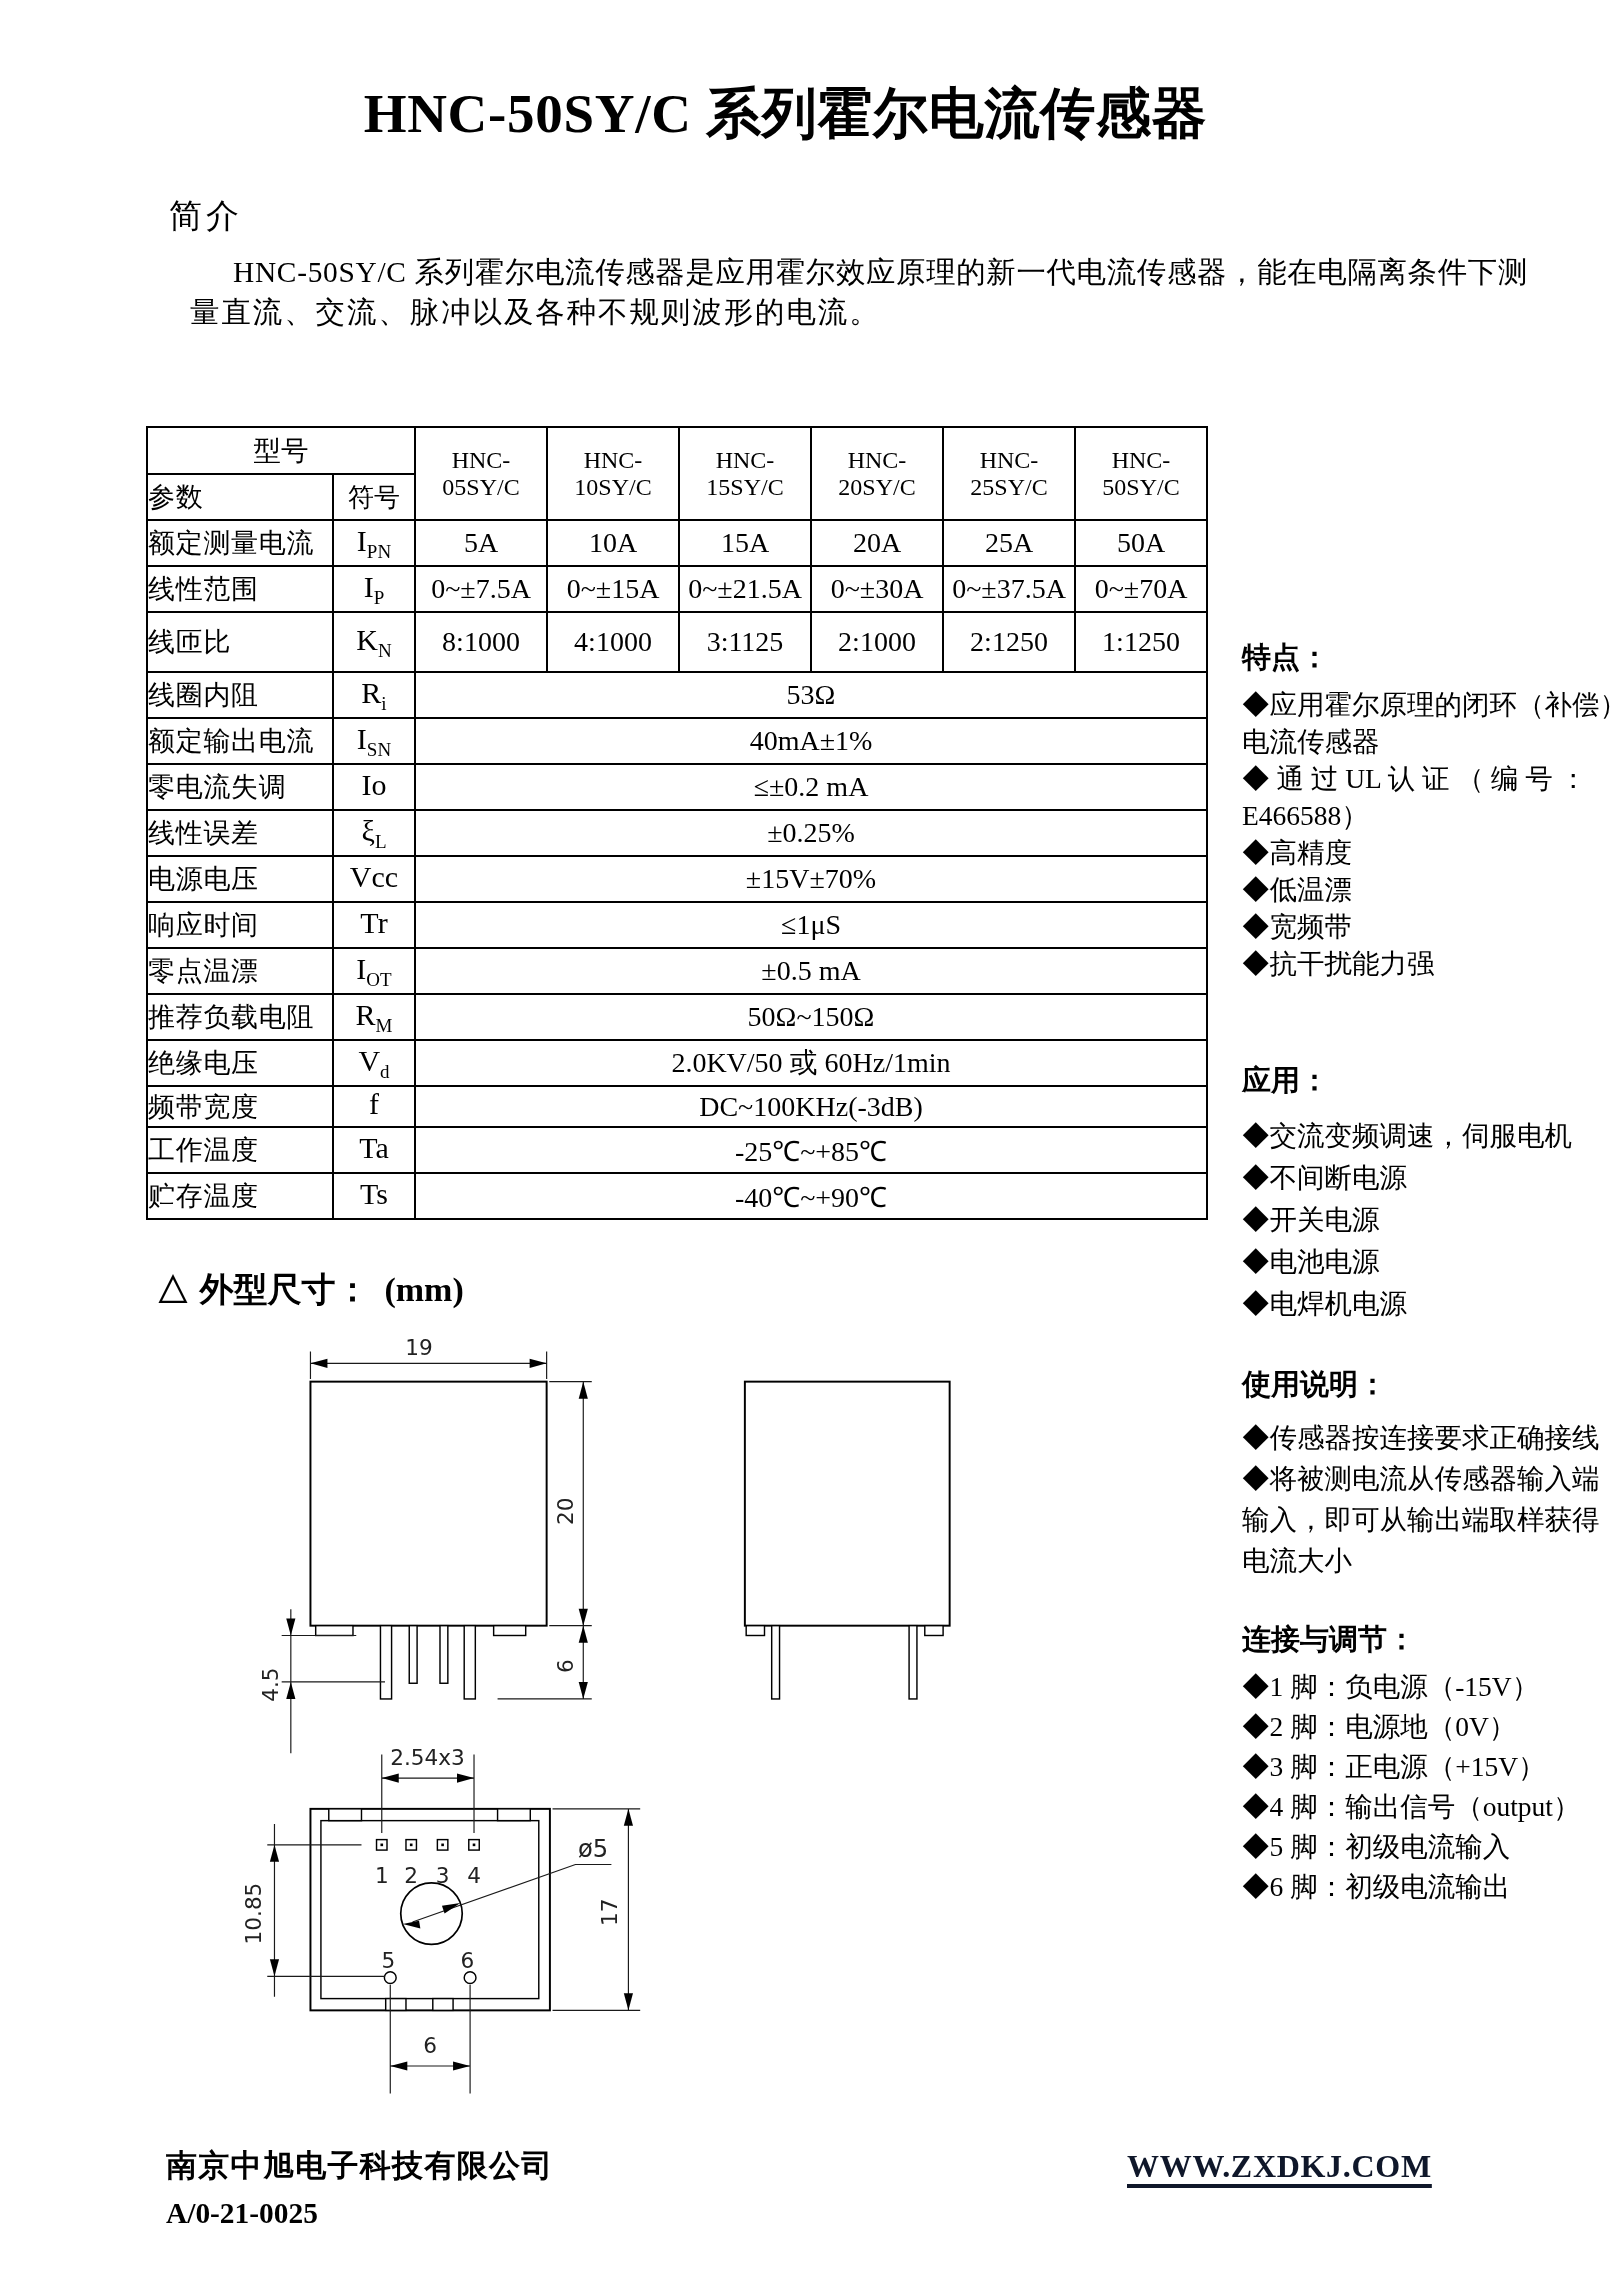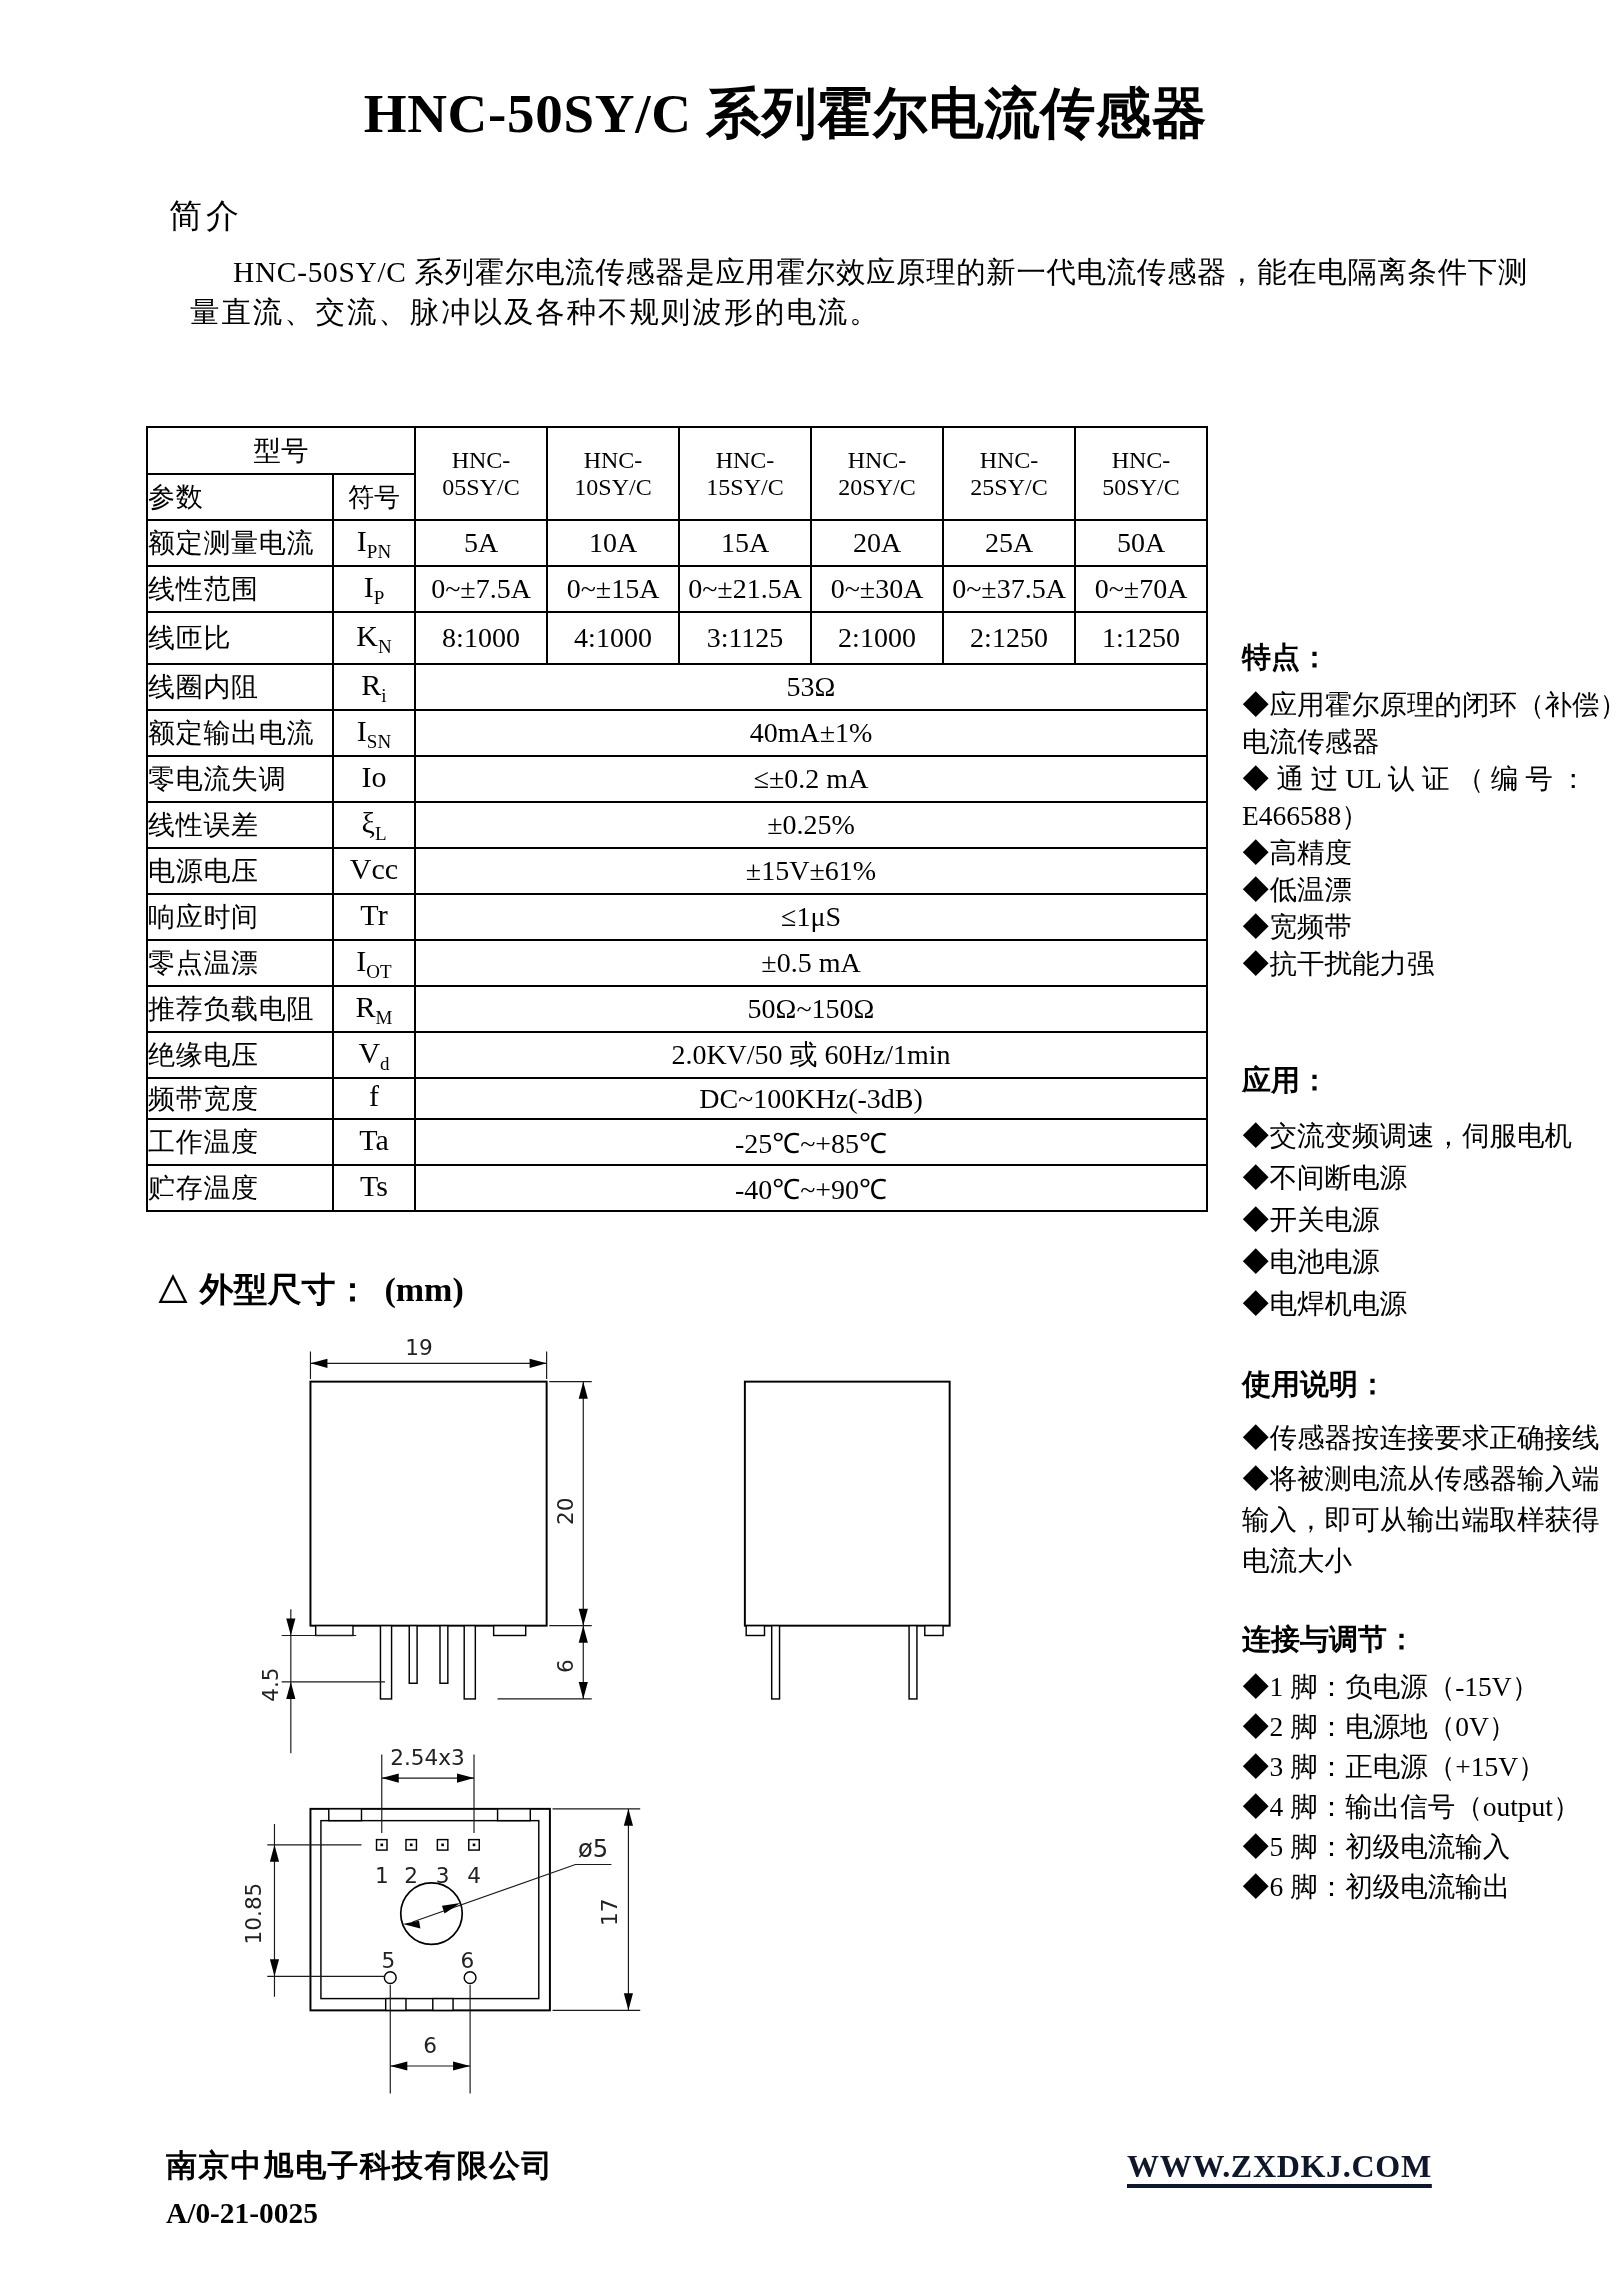--- a/index.html
+++ b/index.html
@@ -112,21 +112,21 @@
     <tr style="height:46px">
       <td class="pcell">线性范围</td>
       <td class="scell"><span>I</span><sub>P</sub></td>
       <td class="vcell">0~±7.5A</td>
       <td class="vcell">0~±15A</td>
       <td class="vcell">0~±21.5A</td>
       <td class="vcell">0~±30A</td>
       <td class="vcell">0~±37.5A</td>
       <td class="vcell">0~±70A</td>
     </tr>
-    <tr style="height:52px">
+    <tr style="height:60px">
       <td class="pcell">线匝比</td>
       <td class="scell"><span>K</span><sub>N</sub></td>
       <td class="vcell">8:1000</td>
       <td class="vcell">4:1000</td>
       <td class="vcell">3:1125</td>
       <td class="vcell">2:1000</td>
       <td class="vcell">2:1250</td>
       <td class="vcell">1:1250</td>
     </tr>
     <tr style="height:46px">
@@ -145,21 +145,21 @@
       <td class="vcell" colspan="6">≤±0.2 mA</td>
     </tr>
     <tr style="height:46px">
       <td class="pcell">线性误差</td>
       <td class="scell"><span>ξ</span><sub>L</sub></td>
       <td class="vcell" colspan="6">±0.25%</td>
     </tr>
     <tr style="height:46px">
       <td class="pcell">电源电压</td>
       <td class="scell"><span>Vcc</span><sub></sub></td>
-      <td class="vcell" colspan="6">±15V±61%</td>
+      <td class="vcell" colspan="6">±15V±70%</td>
     </tr>
     <tr style="height:46px">
       <td class="pcell">响应时间</td>
       <td class="scell"><span>Tr</span><sub></sub></td>
       <td class="vcell" colspan="6">≤1μS</td>
     </tr>
     <tr style="height:46px">
       <td class="pcell">零点温漂</td>
       <td class="scell"><span>I</span><sub>OT</sub></td>
       <td class="vcell" colspan="6">±0.5 mA</td>

